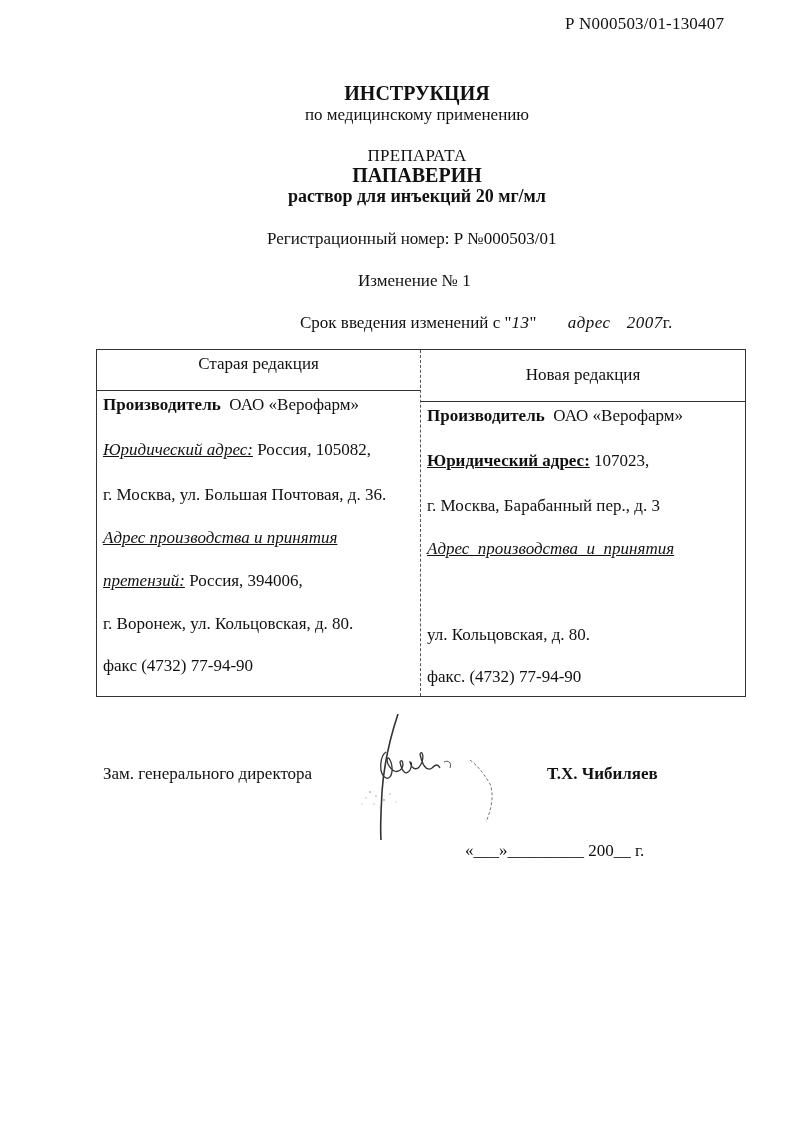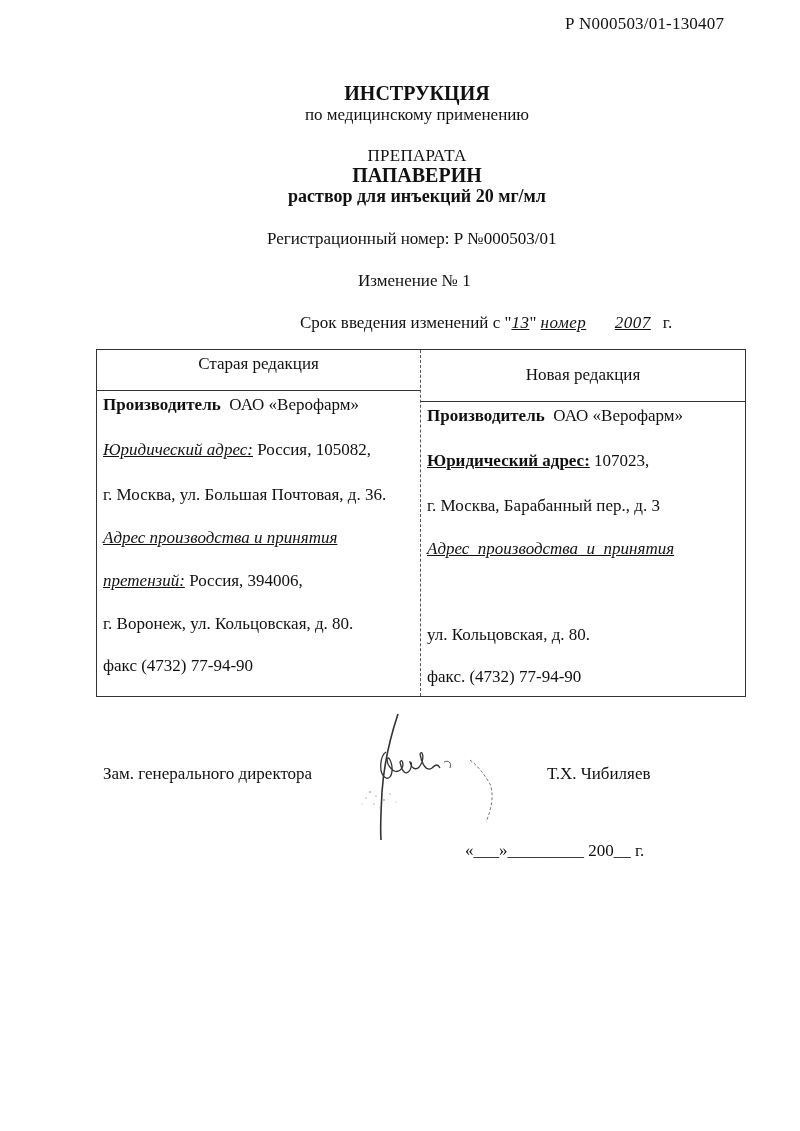--- a/index.html
+++ b/index.html
@@ -63,22 +63,22 @@
     }
     .effective-date {
       top: 313px;
       left: 300px;
       font-size: 17px;
       white-space: nowrap;
     }
     .hand {
       font-family: "Liberation Serif", serif;
       font-style: italic;
-      text-decoration: underline;
       letter-spacing: 0.5px;
+      text-align: right;
     }
     .hand-wide {
       display: inline-block;
       min-width: 70px;
     }
     .hand-year {
       display: inline-block;
       min-width: 48px;
     }
 
@@ -118,20 +118,21 @@
     
     .sign-role {
       top: 764px;
       left: 103px;
       font-size: 17px;
     }
     .sign-name {
       top: 764px;
       left: 547px;
       font-size: 17px;
+      font-weight: bold;
     }
     .sign-date {
       top: 805px;
       left: 465px;
       font-size: 17px;
       white-space: nowrap;
       margin-top: 36px;
     }
     .signature {
       top: 712px;
@@ -148,21 +149,21 @@
 <div class="abs center-line title">ИНСТРУКЦИЯ</div>
 <div class="abs center-line subtitle">по медицинскому применению</div>
 <div class="abs center-line prep-label">ПРЕПАРАТА</div>
 <div class="abs center-line drug-name">ПАПАВЕРИН</div>
 <div class="abs center-line form-line">раствор для инъекций 20 мг/мл</div>
 
 <div class="abs reg-number">Регистрационный номер: Р №000503/01</div>
 <div class="abs change-number">Изменение № 1</div>
 
 <div class="abs effective-date">
-  <span>Срок введения изменений с "</span><span class="hand">13</span><span>" </span><span class="hand hand-wide">номер</span>&nbsp;<span class="hand hand-year">2007</span><span>г.</span>
+  <span>Срок введения изменений с "</span><span class="hand">13</span><span>" </span><span class="hand hand-wide">адрес</span>&nbsp;<span class="hand hand-year">2007</span><span>г.</span>
 </div>
 
 <div class="abs changes-table">
   <div class="col col-old">
     <div class="col-head">Старая редакция</div>
     <div class="cell-line" style="top:45px;">
       <span class="bold">Производитель</span>&nbsp;&nbsp;<span>ОАО «Верофарм»</span>
     </div>
     <div class="cell-line" style="top:90px;">
       <span class="italic-u">Юридический адрес:</span><span> Россия, 105082,</span>

